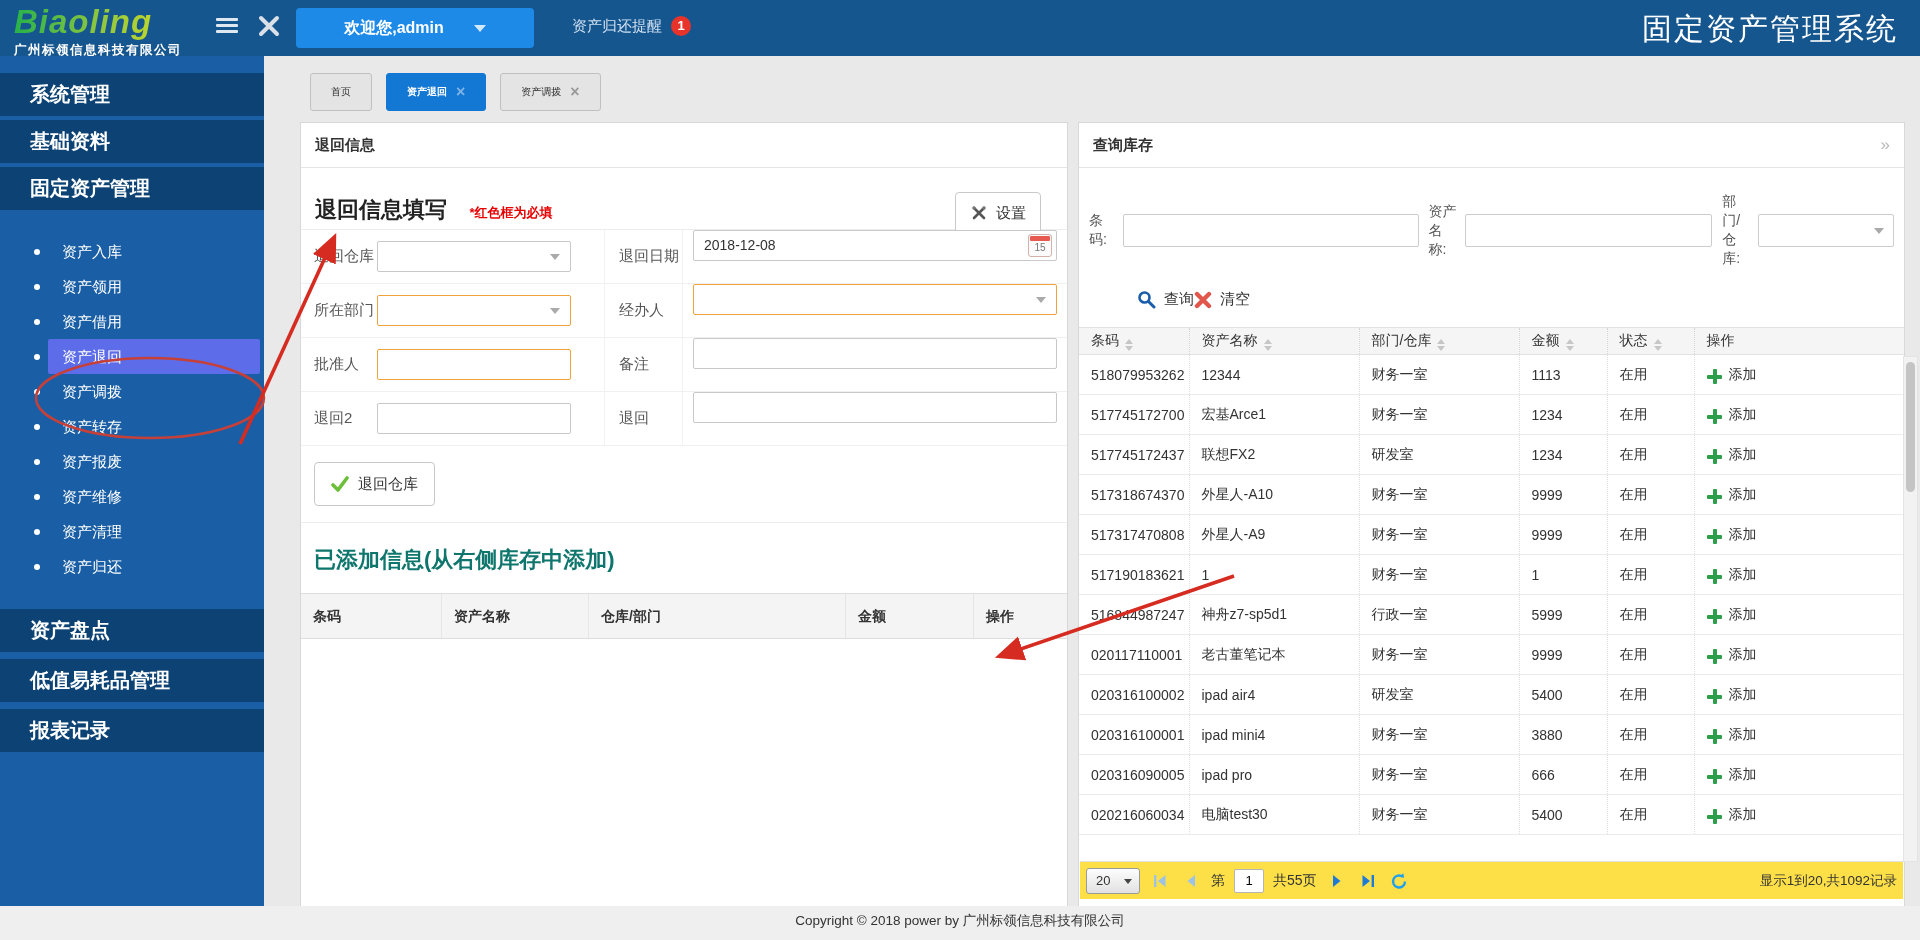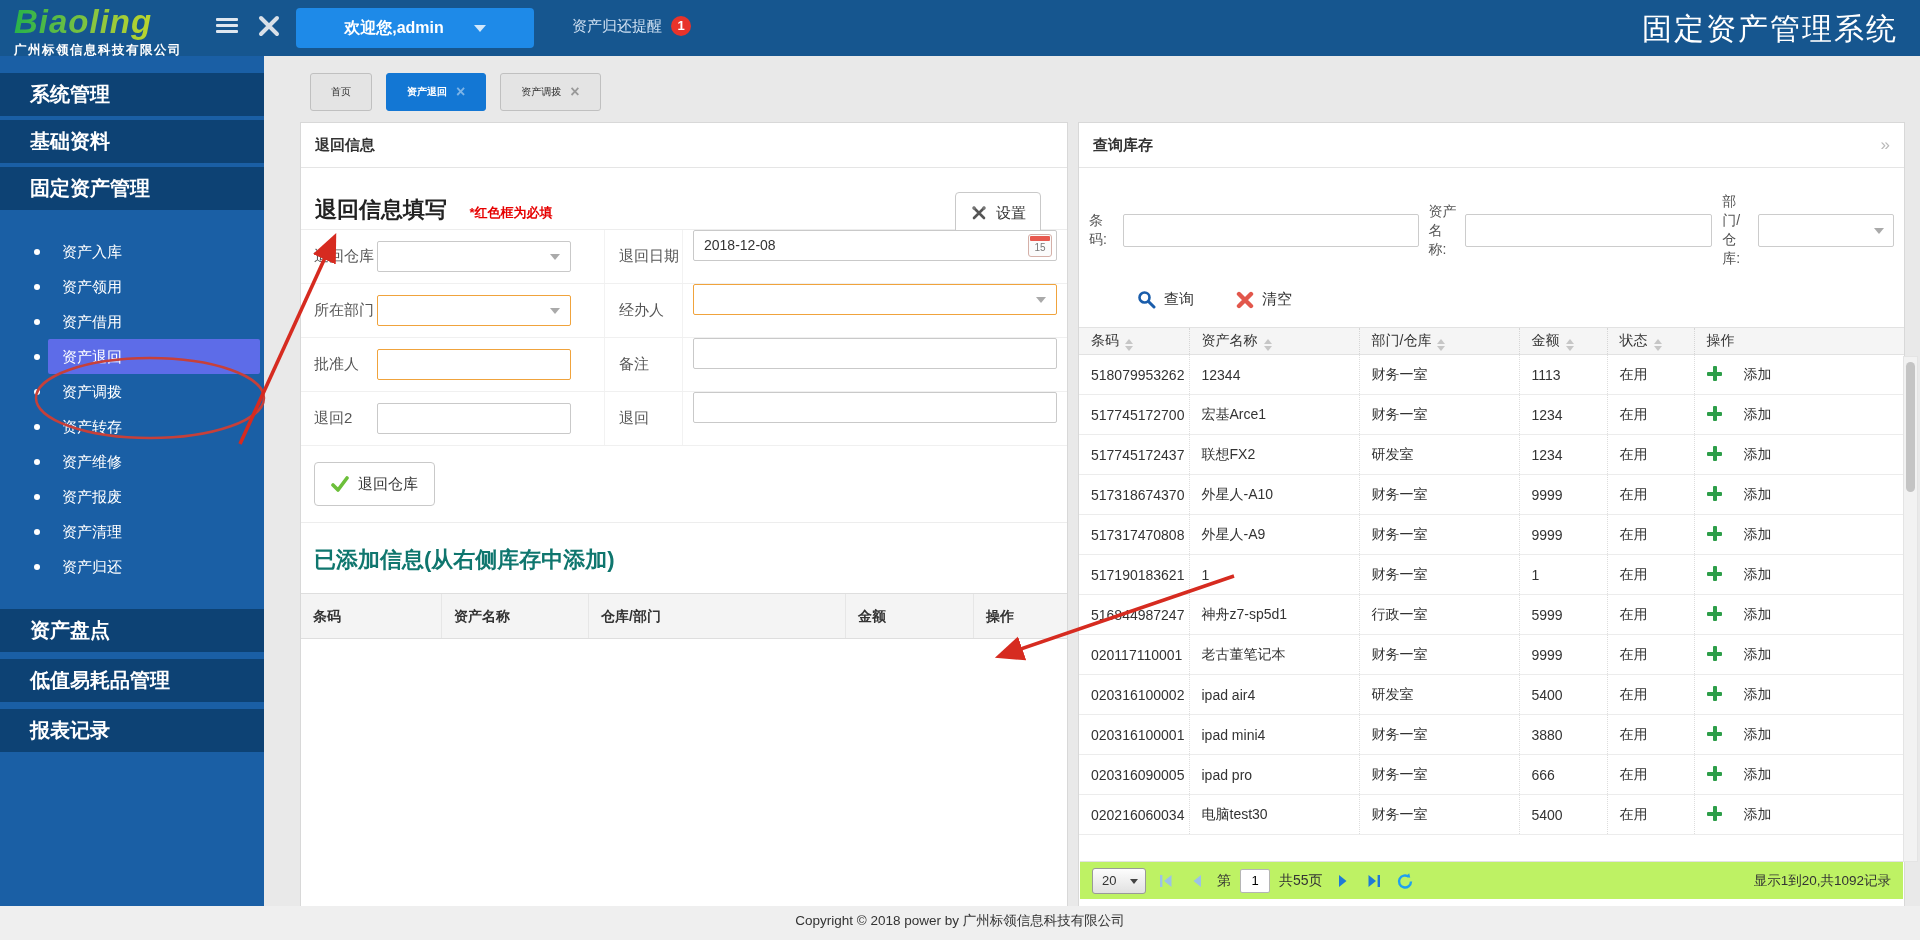--- a/index.html
+++ b/index.html
@@ -86,41 +86,41 @@
   .filters { display:flex; align-items:center; padding:24px 10px 4px; }
   .flabel { width:30px; font-size:14px; color:#555; line-height:19px; word-break:break-all; }
   .flabel.m { margin-left:10px; }
   .finput { height:33px; border:1px solid #ccc; border-radius:2px; background:#fff; font-size:14px; padding:0 8px;
             font-family:"Liberation Sans",sans-serif; color:#333; }
   .fi-barcode { width:296px; margin-left:4px; }
   .fi-name { width:248px; margin-left:6px; }
   .fsel { position:relative; width:136px; height:33px; border:1px solid #ccc; border-radius:2px; background:#fff; margin-left:6px; cursor:pointer; }
   .fsel::after { content:""; position:absolute; right:9px; top:13px; border-left:5px solid transparent; border-right:5px solid transparent;
                  border-top:6px solid #aaa; }
-  .actions { display:flex; align-items:center; gap:42px; padding:18px 10px 12px 58px; }
+  .actions { display:flex; align-items:center; padding:18px 10px 12px 58px; }
   .act-btn { display:flex; align-items:center; gap:8px; font-size:15px; color:#333; background:none; border:none; cursor:pointer;
              font-family:"Liberation Sans",sans-serif; }
   table.inv { width:100%; border-collapse:collapse; table-layout:fixed; margin-top:6px; }
   table.inv th { background:#f5f5f5; border-top:1px solid #e2e2e2; border-bottom:1px solid #e2e2e2; height:27px; font-weight:normal;
                  font-size:14px; color:#333; text-align:left; padding-left:12px; border-right:1px dotted #d5d5d5; cursor:pointer; }
   table.inv th:last-child { border-right:none; }
   table.inv td { height:40px; font-size:14px; color:#333; padding-left:12px; border-bottom:1px solid #ececec; border-right:1px dotted #ddd;
                  overflow:hidden; white-space:nowrap; }
   table.inv td:last-child { border-right:none; }
   .sort { display:inline-flex; flex-direction:column; gap:2px; margin-left:6px; vertical-align:1px; }
   .sort i { display:block; width:0; height:0; }
   .sort i.up { border-left:4px solid transparent; border-right:4px solid transparent; border-bottom:5px solid #c6c6c6; }
   .sort i.dn { border-left:4px solid transparent; border-right:4px solid transparent; border-top:5px solid #c6c6c6; }
-  .add-cell { display:flex; align-items:flex-start; gap:22px; cursor:pointer; }
+  .add-cell { display:flex; align-items:flex-end; gap:7px; cursor:pointer; }
   .plus-icon { position:relative; width:15px; height:15px; display:inline-block; }
   .plus-icon::before { content:""; position:absolute; left:6px; top:0; width:4px; height:15px; background:#2d9e49; border-radius:1px; }
   .plus-icon::after  { content:""; position:absolute; top:6px; left:0; height:4px; width:15px; background:#2d9e49; border-radius:1px; }
   
-  .pager { position:absolute; left:1px; right:1px; bottom:8px; height:38px; border-top:1px solid #e3e3e3; background:#bef264;
-           display:flex; align-items:center; padding:0 12px; gap:9px; font-size:14px; color:#333; }
+  .pager { position:absolute; left:1px; right:1px; bottom:8px; height:38px; border-top:1px solid #e3e3e3; background:#fde047;
+           display:flex; align-items:center; padding:0 6px; gap:9px; font-size:14px; color:#333; }
   .psel { position:relative; width:54px; height:26px; border:1px solid #9a9a9a; border-radius:3px;
           background:linear-gradient(#fdfdfd,#e1e1e1); line-height:24px; padding-left:9px; font-size:13px; cursor:pointer; }
   .psel::after { content:""; position:absolute; right:7px; top:10px; border-left:4px solid transparent; border-right:4px solid transparent;
                  border-top:5px solid #444; }
   .pbtn { width:22px; height:22px; display:flex; align-items:center; justify-content:center; cursor:pointer; }
   .pinput { width:30px; height:24px; border:1px solid #b5b5b5; border-radius:2px; text-align:center; font-size:13px;
             font-family:"Liberation Sans",sans-serif; }
   .psummary { margin-left:auto; font-size:13.5px; color:#333; }
   
   .vscroll { position:absolute; left:1903px; top:356px; width:15px; height:506px; background:#f2f2f2; border:1px solid #e4e4e4; }
@@ -165,22 +165,22 @@
   <div class="side-sec">系统管理</div>
   <div class="side-sec">基础资料</div>
   <div class="side-sec">固定资产管理</div>
   <ul class="side-items">
     <li class="side-item"><span class="dot"></span><span class="lbl">资产入库</span></li>
     <li class="side-item"><span class="dot"></span><span class="lbl">资产领用</span></li>
     <li class="side-item"><span class="dot"></span><span class="lbl">资产借用</span></li>
     <li class="side-item active"><span class="hl"></span><span class="dot"></span><span class="lbl">资产退回</span></li>
     <li class="side-item"><span class="dot"></span><span class="lbl">资产调拨</span></li>
     <li class="side-item"><span class="dot"></span><span class="lbl">资产转存</span></li>
+    <li class="side-item"><span class="dot"></span><span class="lbl">资产报废</span></li>
     <li class="side-item"><span class="dot"></span><span class="lbl">资产维修</span></li>
-    <li class="side-item"><span class="dot"></span><span class="lbl">资产报废</span></li>
     <li class="side-item"><span class="dot"></span><span class="lbl">资产清理</span></li>
     <li class="side-item"><span class="dot"></span><span class="lbl">资产归还</span></li>
   </ul>
   <div class="side-secs-bottom">
     <div class="side-sec">资产盘点</div>
     <div class="side-sec">低值易耗品管理</div>
     <div class="side-sec">报表记录</div>
   </div>
 </aside>
 

